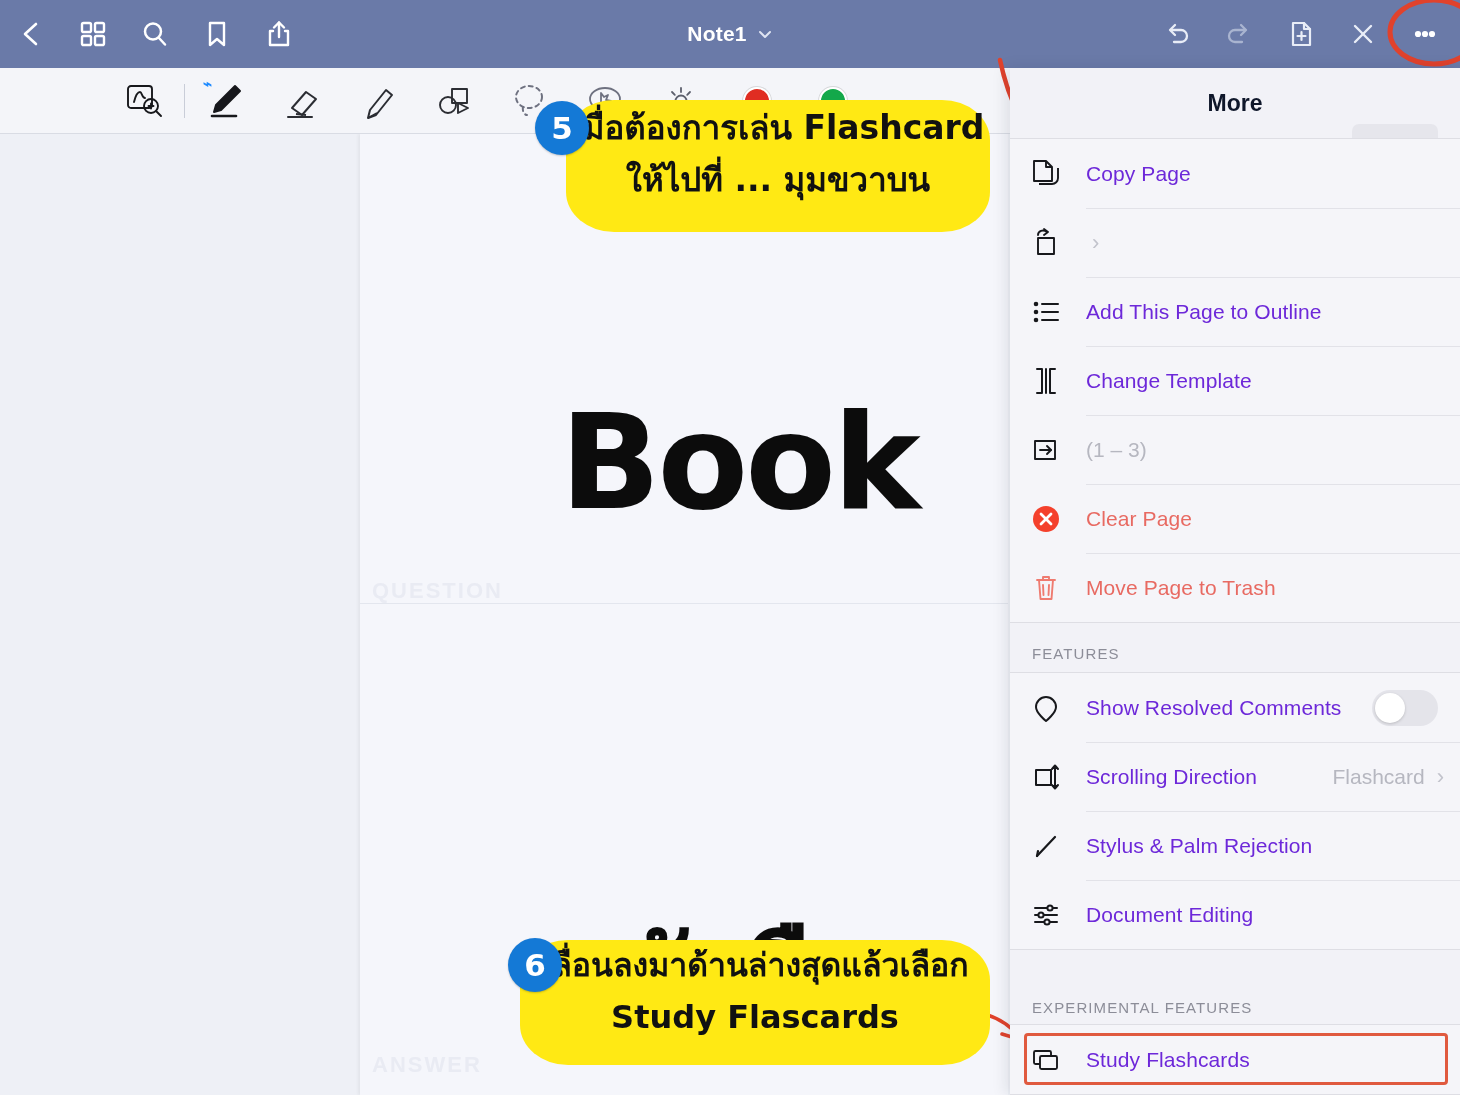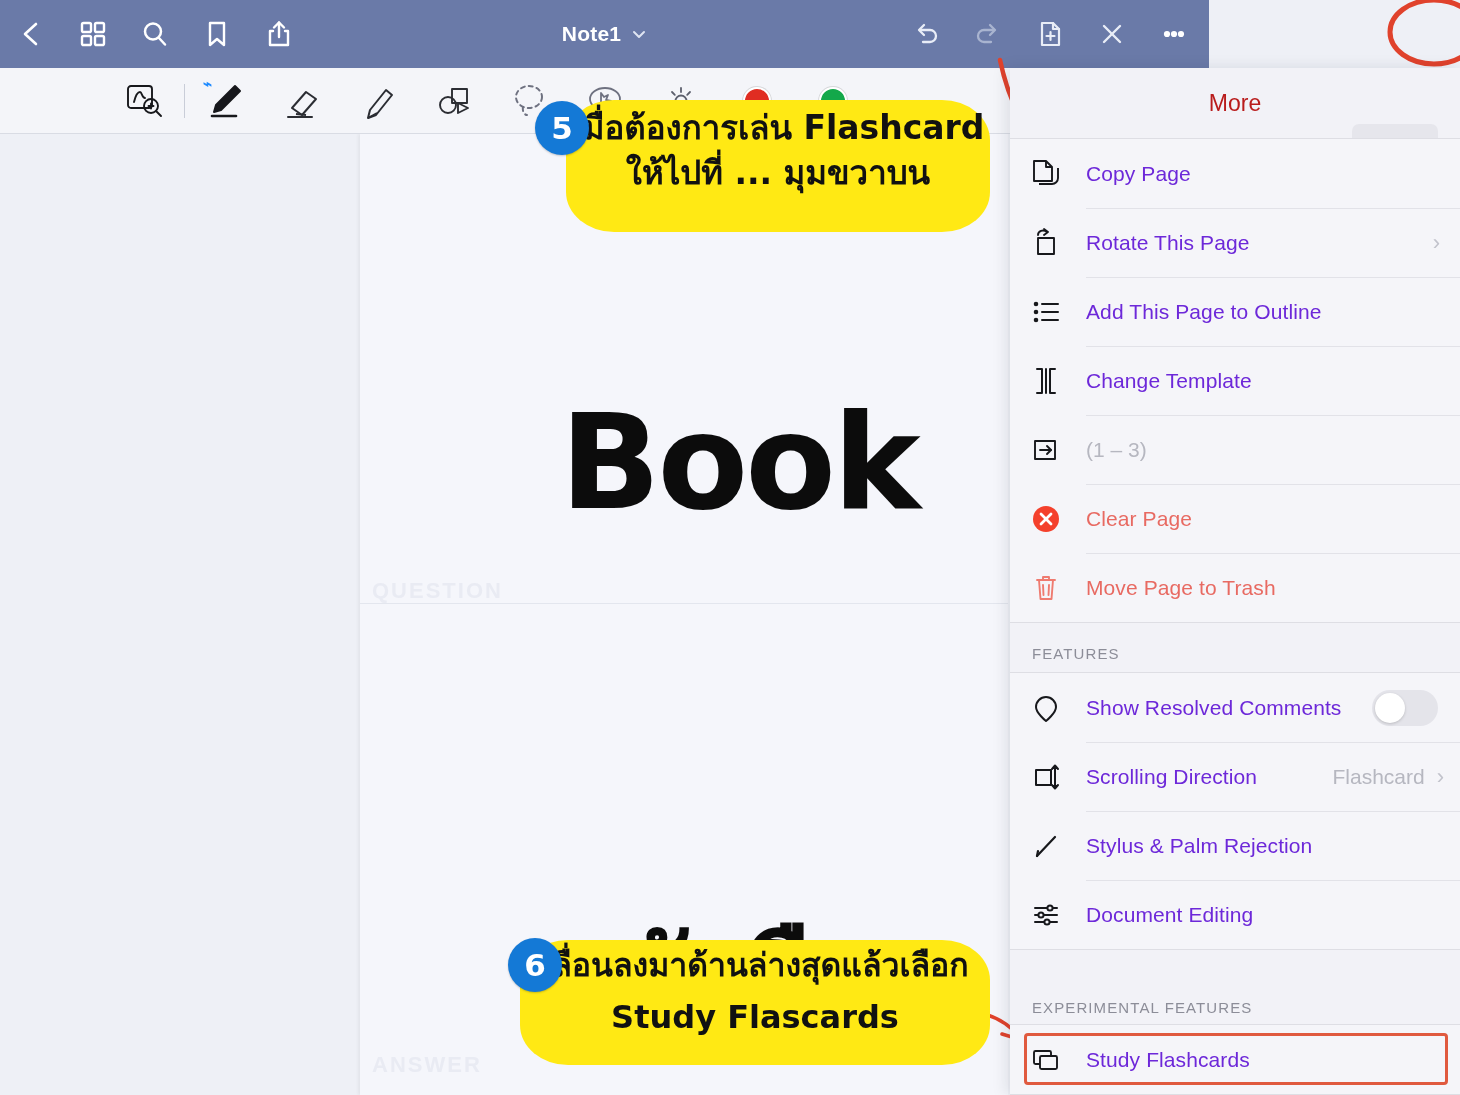--- a/index.html
+++ b/index.html
@@ -7,21 +7,21 @@
     width: 1460px; height: 1095px;
     font-family: "Liberation Sans", sans-serif;
     overflow: hidden;
     background: #eef0f6;
   }
   #app { position: relative; width: 1460px; height: 1095px; }
 
   
   .navbar {
     position: absolute; top: 0; left: 0;
-    width: 1209px; height: 68px;
+    width: 1460px; height: 68px;
     background: #6a7aa8;
     display: flex; align-items: center;
     z-index: 30;
   }
   .nav-left { display: flex; align-items: center; gap: 0px; padding-left: 0px; }
   .nav-btn {
     width: 62px; height: 68px;
     display: flex; align-items: center; justify-content: center;
     color: #fff;
   }
@@ -147,21 +147,21 @@
     width: 450px; height: 1027px;
     background: #f2f2f7;
     box-shadow: -4px 0 14px rgba(20,25,45,.10);
     z-index: 50;
     overflow: hidden;
     display: flex; flex-direction: column;
   }
   .menu-header {
     height: 70px;
     display: flex; align-items: center; justify-content: center;
-    font-size: 23px; font-weight: normal; color: #b91c1c;
+    font-size: 23px; font-weight: bold; color: #0f172a;
     background: #f2f2f7;
   }
   .menu-grabber {
     position: absolute; right: 22px; top: 56px;
     width: 86px; height: 14px; border-radius: 7px 7px 0 0;
     background: #e6e6ec;
   }
   .menu-group {
     background: #f5f5f9;
     border-top: 1px solid #dedee4;
@@ -402,21 +402,20 @@
       </div>
 
       <div class="menu-row">
         <span class="mrow-icon">
           <svg width="32" height="34" viewBox="0 0 32 34" fill="none" stroke="#17181c" stroke-width="1.9" stroke-linejoin="round" stroke-linecap="round">
               <rect x="8" y="12" width="16" height="16"></rect>
               <path d="M8 9c0-4 5-6 9-3"></path>
               <polyline points="14,3 18,6 14,9"></polyline>
             </svg>
         </span>
-        <span class="mrow-label">Rotate This Page</span>
         <span class="chev plain">›</span>
       </div>
 
       <div class="menu-row">
         <span class="mrow-icon">
           <svg width="32" height="34" viewBox="0 0 32 34" fill="none" stroke="#17181c" stroke-width="2" stroke-linecap="round">
               <line x1="12" y1="9" x2="28" y2="9"></line>
               <line x1="12" y1="17" x2="28" y2="17"></line>
               <line x1="12" y1="25" x2="28" y2="25"></line>
               <circle cx="6" cy="9" r="1.3" fill="#17181c"></circle>
@@ -540,21 +539,21 @@
         <span class="mrow-label">Study Flashcards</span>
       </div>
       <div class="hl-box" style="top:8px"></div>
     </div>
   </div>
 
   <div class="highlight-block" style="left:566px; top:100px; width:424px; height:132px;">
     <div class="hl-bg"></div>
     <div class="hl-text" style="padding-top:10px; font-size:33px;">
       <div>เมื่อต้องการเล่น Flashcard</div>
-      <div style="margin-top:8px;">ให้ไปที่ ... มุมขวาบน</div>
+      <div style="margin-top:15px;">ให้ไปที่ ... มุมขวาบน</div>
     </div>
   </div>
   <div class="step-badge" style="left:535px; top:101px;">5</div>
 
   <div class="highlight-block" style="left:520px; top:940px; width:470px; height:125px;">
     <div class="hl-bg"></div>
     <div class="hl-text" style="padding-top:8px; font-size:32px;">
       <div>เลื่อนลงมาด้านล่างสุดแล้วเลือก</div>
       <div style="margin-top:16px;">Study Flascards</div>
     </div>

